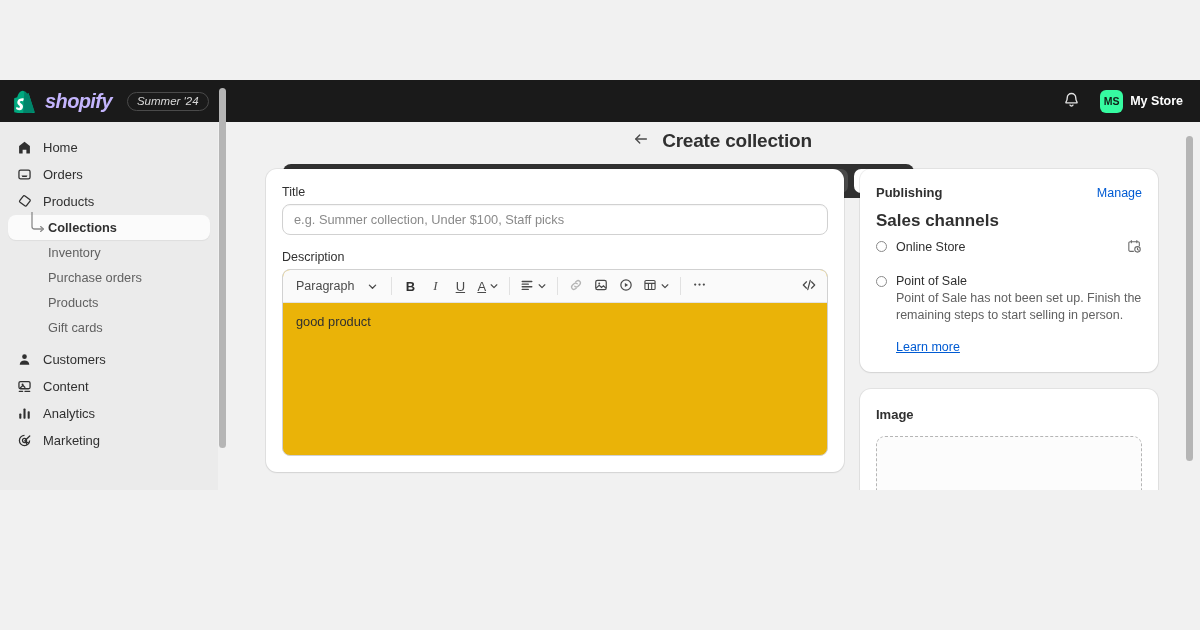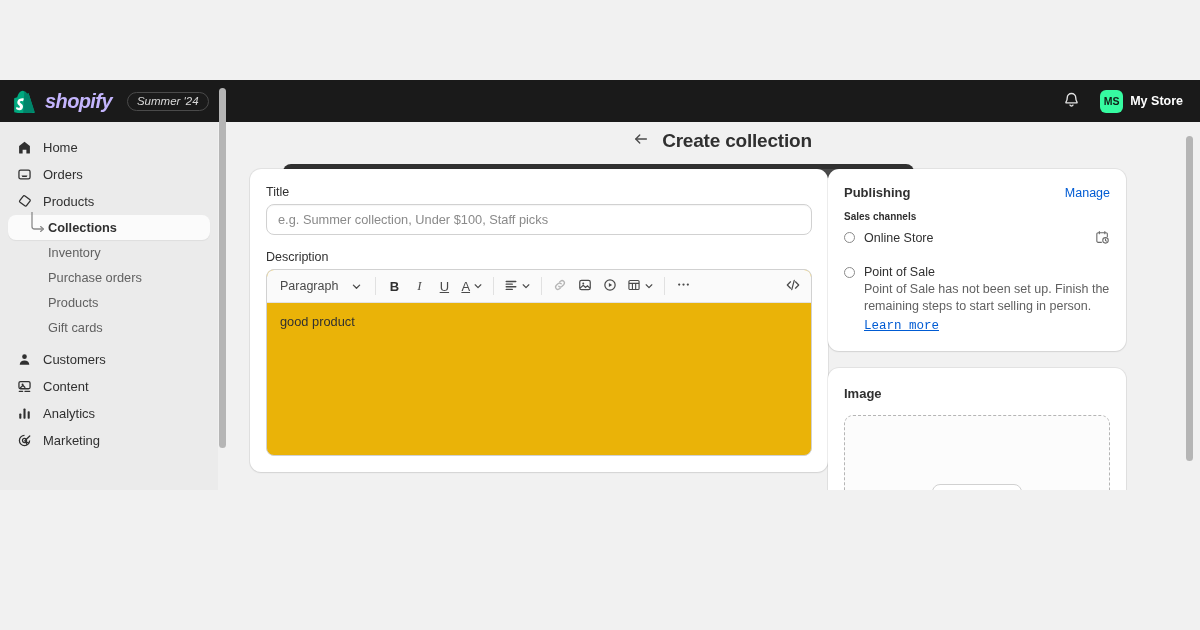--- a/index.html
+++ b/index.html
@@ -131,21 +131,21 @@
   #page-head {
     display: flex; align-items: center; gap: 12px;
     padding: 8px 0 0 18px;
     justify-content: center;
   }
   #page-title {
     font-size: 19px; font-weight: bold; color: #303030;
     letter-spacing: -0.2px;
   }
   #layout {
-    display: flex; gap: 0; padding: 17px 0 0 24px;
+    display: flex; gap: 16px; padding: 17px 0 0 40px;
   }
   #col-main { width: 578px; flex: none; }
   #col-side { width: 298px; flex: none; }
 
   .card {
     background: #ffffff; border-radius: 11px;
     box-shadow: 0 0 0 1px rgba(0,0,0,0.06), 0 1px 2px rgba(0,0,0,0.07);
     padding: 16px;
   }
   .field-label {
@@ -193,21 +193,21 @@
   }
   .card-head {
     display: flex; align-items: center; justify-content: space-between;
     margin-bottom: 11px;
   }
   .link-blue {
     color: #005bd3; font-size: 12.5px; cursor: pointer;
   }
   .link-blue.underline { text-decoration: underline; }
   .sub-title {
-    font-size: 10px; font-weight: bold; color: #303030;
+    font-size: 17px; font-weight: bold; color: #303030;
     margin-bottom: 8px;
   }
   .channel-row {
     display: flex; align-items: center; gap: 9px;
     margin-bottom: 7px;
   }
   .radio {
     width: 11px; height: 11px; border-radius: 50%;
     border: 1px solid #8a8a8a; background: #fff; flex: none;
     cursor: pointer;
@@ -551,21 +551,21 @@
               </svg>
             </span>
           </div>
 
           <div class="channel-row" style="margin-bottom:3px;margin-top:20px;">
             <span class="radio"></span>
             <span class="channel-name">Point of Sale</span>
           </div>
 
           <div class="helper-text">Point of Sale has not been set up. Finish the remaining steps to start selling in person.</div>
-          <div class="helper-text" style="margin-top:2px;font-family:Liberation Mono, monospace;">
+          <div class="helper-text" style="margin-top:14px;">
             <span class="link-blue underline">Learn more</span>
           </div>
         </div>
 
         <div class="card" style="margin-top:17px;">
           <span class="card-title">Image</span>
           <div class="dropzone">
             <button class="dz-button">Add image</button>
           </div>
         </div>

